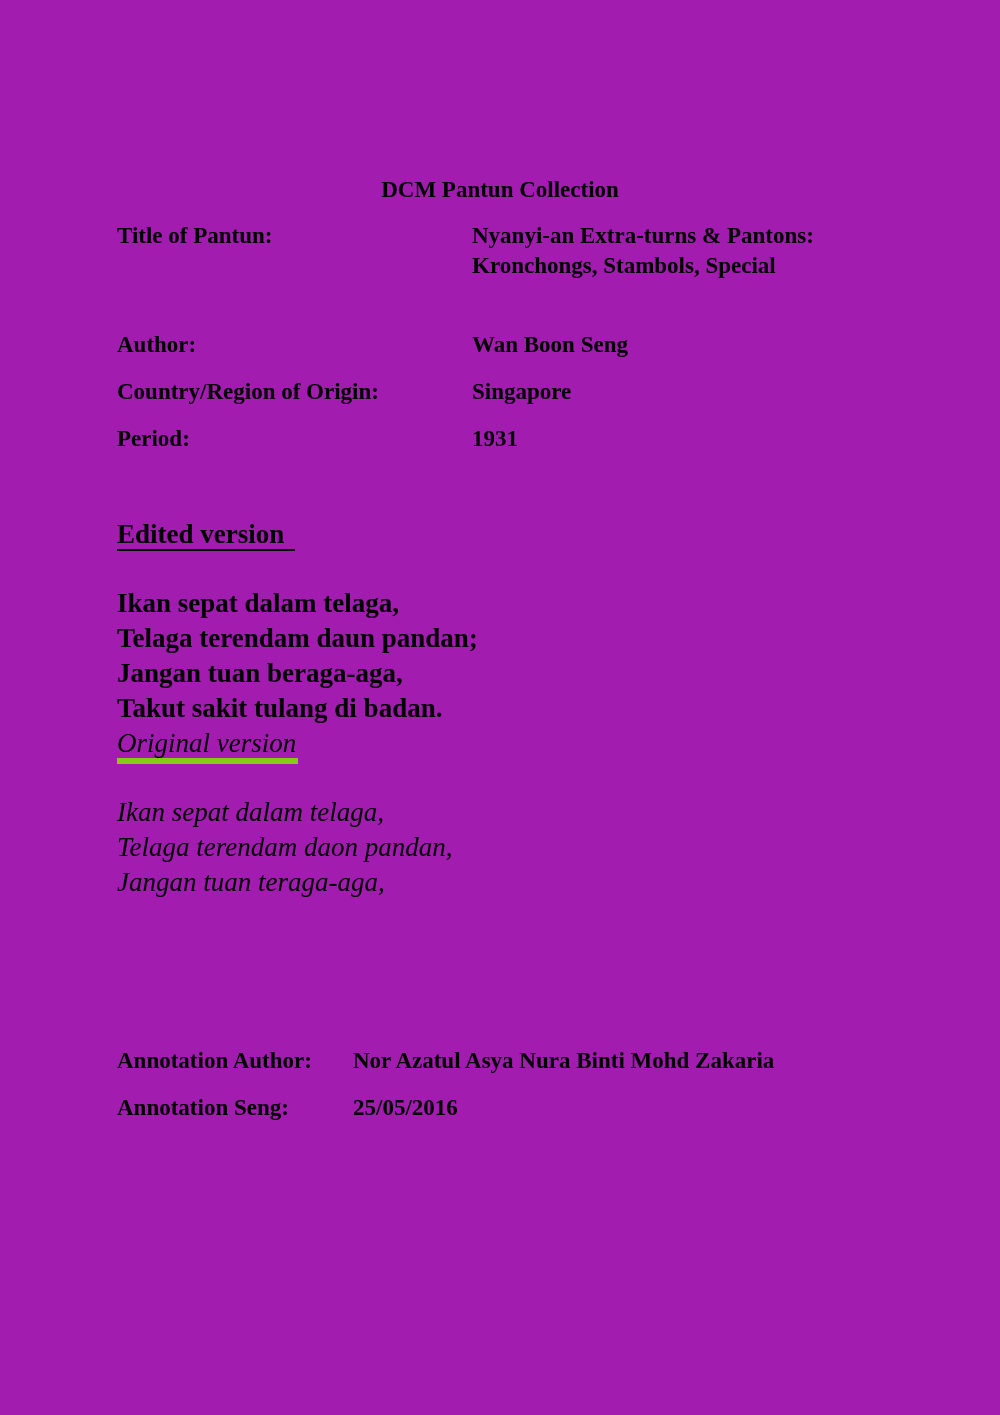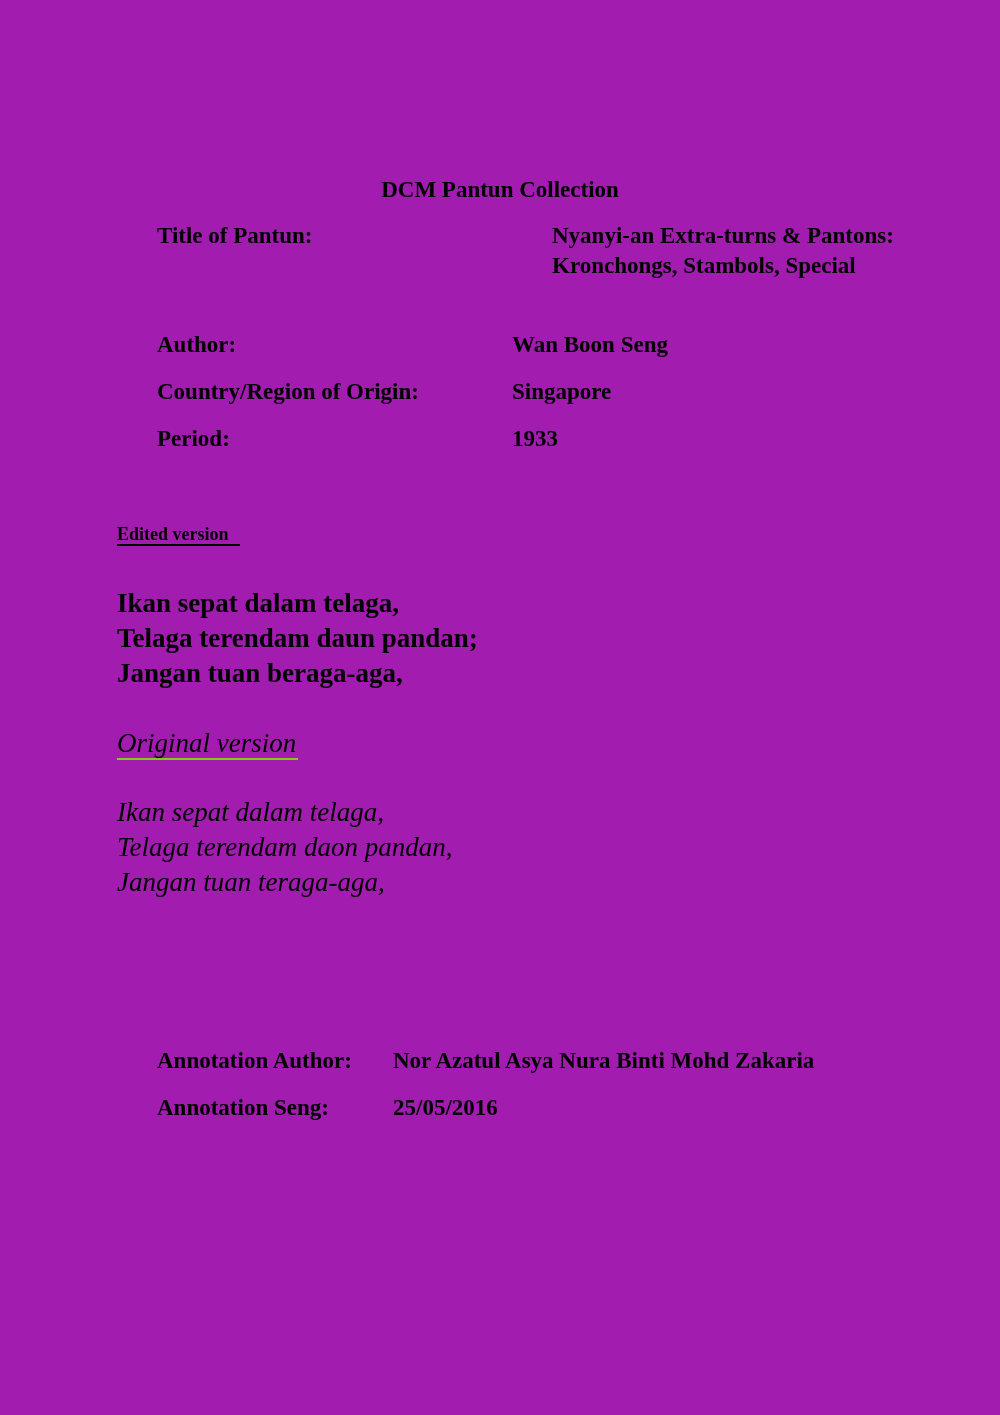--- a/index.html
+++ b/index.html
@@ -29,37 +29,37 @@
   .meta-row {
     position: absolute;
     left: 117px;
     display: flex;
     align-items: flex-start;
     font-size: 23px;
     font-weight: bold;
     line-height: 30px;
     width: 800px;
   }
-  .meta-row .label { flex: 0 0 auto; margin-left: 40px; }
+  .meta-row .label { flex: 0 0 auto; }
   .meta-top .label { width: 355px; }
   .meta-annot .label { width: 236px; }
   .meta-row .value { flex: 1 1 auto; }
   .row-title   { top: 221px; }
   .row-author  { top: 330px; }
   .row-country { top: 377px; }
   .row-period  { top: 424px; align-items: flex-end; }
   .row-annotation   { top: 999px; }
   .row-annot-author { top: 1046px; }
   .row-annot-date   { top: 1093px; }
 
   .heading-edited {
     position: absolute;
     left: 117px;
     top: 518px;
-    font-size: 18px;
+    font-size: 27px;
     font-weight: bold;
     line-height: 33px;
   }
   .heading-edited .underlined {
     border-bottom: 2px solid #000;
     padding-right: 11px;
   }
   .poem-edited {
     position: absolute;
     left: 117px;
@@ -71,34 +71,34 @@
   .heading-original {
     position: absolute;
     left: 117px;
     top: 726px;
     font-size: 27px;
     font-style: italic;
     font-weight: normal;
     line-height: 35px;
   }
   .heading-original .underlined {
-    border-bottom: 2px solid #84cc16;
+    border-bottom: 6px solid #84cc16;
     padding-right: 2px;
   }
   .poem-original {
     position: absolute;
     left: 117px;
     top: 795px;
     font-size: 27px;
     font-style: italic;
     font-weight: normal;
     line-height: 35px;
   }
   .poem-line { white-space: nowrap; }
-  .value-line { white-space: nowrap; margin-left: 40px; }
+  .value-line { white-space: nowrap; }
 </style>
 </head>
 <body>
 
 <div class="page">
 
   <div class="doc-title">DCM Pantun Collection</div>
 
   <div class="meta-row meta-top row-title">
     <div class="label">Title of Pantun:</div>
@@ -113,31 +113,32 @@
     <div class="value">Wan Boon Seng</div>
   </div>
 
   <div class="meta-row meta-top row-country">
     <div class="label">Country/Region of Origin:</div>
     <div class="value">Singapore</div>
   </div>
 
   <div class="meta-row meta-top row-period">
     <div class="label">Period:</div>
-    <div class="value">1933</div>
+    <div class="value">1931</div>
   </div>
 
   <div class="heading-edited">
     <span class="underlined">Edited version</span>
   </div>
 
   <div class="poem-edited">
     <div class="poem-line">Ikan sepat dalam telaga,</div>
     <div class="poem-line">Telaga terendam daun pandan;</div>
     <div class="poem-line">Jangan tuan beraga-aga,</div>
+    <div class="poem-line">Takut sakit tulang di badan.</div>
   </div>
 
   <div class="heading-original">
     <span class="underlined">Original version</span>
   </div>
 
   <div class="poem-original">
     <div class="poem-line">Ikan sepat dalam telaga,</div>
     <div class="poem-line">Telaga terendam daon pandan,</div>
     <div class="poem-line">Jangan tuan teraga-aga,</div>

